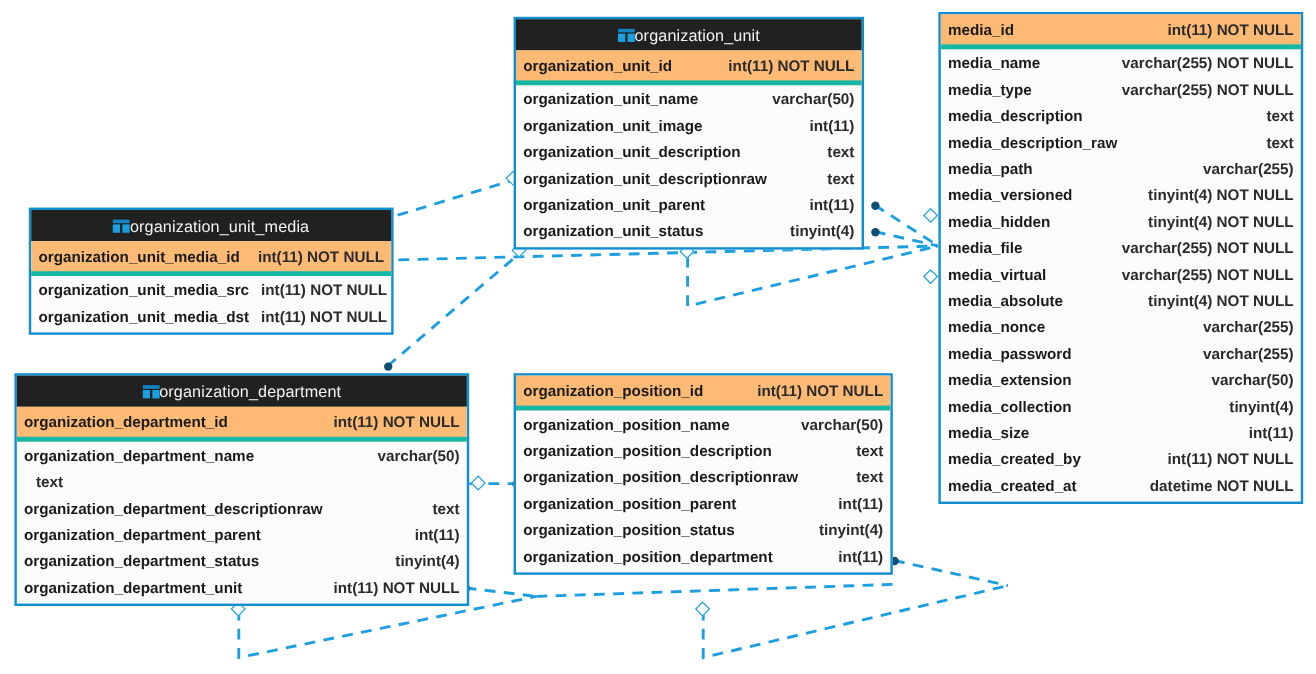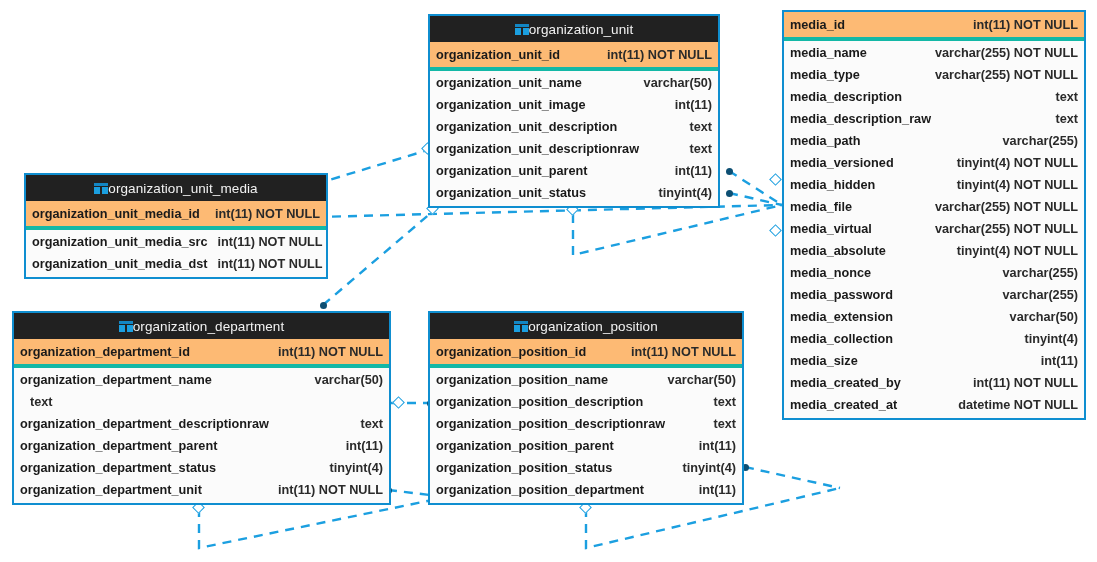--- a/index.html
+++ b/index.html
@@ -271,28 +271,20 @@
           <span class="rtype">tinyint(4)</span>
         </div>
       <div class="row">
           <span>organization_department_unit</span>
           <span class="rtype">int(11) NOT NULL</span>
         </div>
     </div>
   </div>
 
   <div class="table-box" style="left:428px;top:311px;width:316px;">
-    <div class="tbl-header">
-      <span class="ico">
-          <i class="r1"></i>
-          <i class="c1"></i>
-          <i class="c2"></i>
-        </span>
-      <span class="tname">organization_position</span>
-    </div>
     <div class="pk-row">
       <div class="row">
         <span>organization_position_id</span>
         <span class="rtype">int(11) NOT NULL</span>
       </div>
     </div>
     <div class="body-rows">
       <div class="row">
           <span>organization_position_name</span>
           <span class="rtype">varchar(50)</span>

